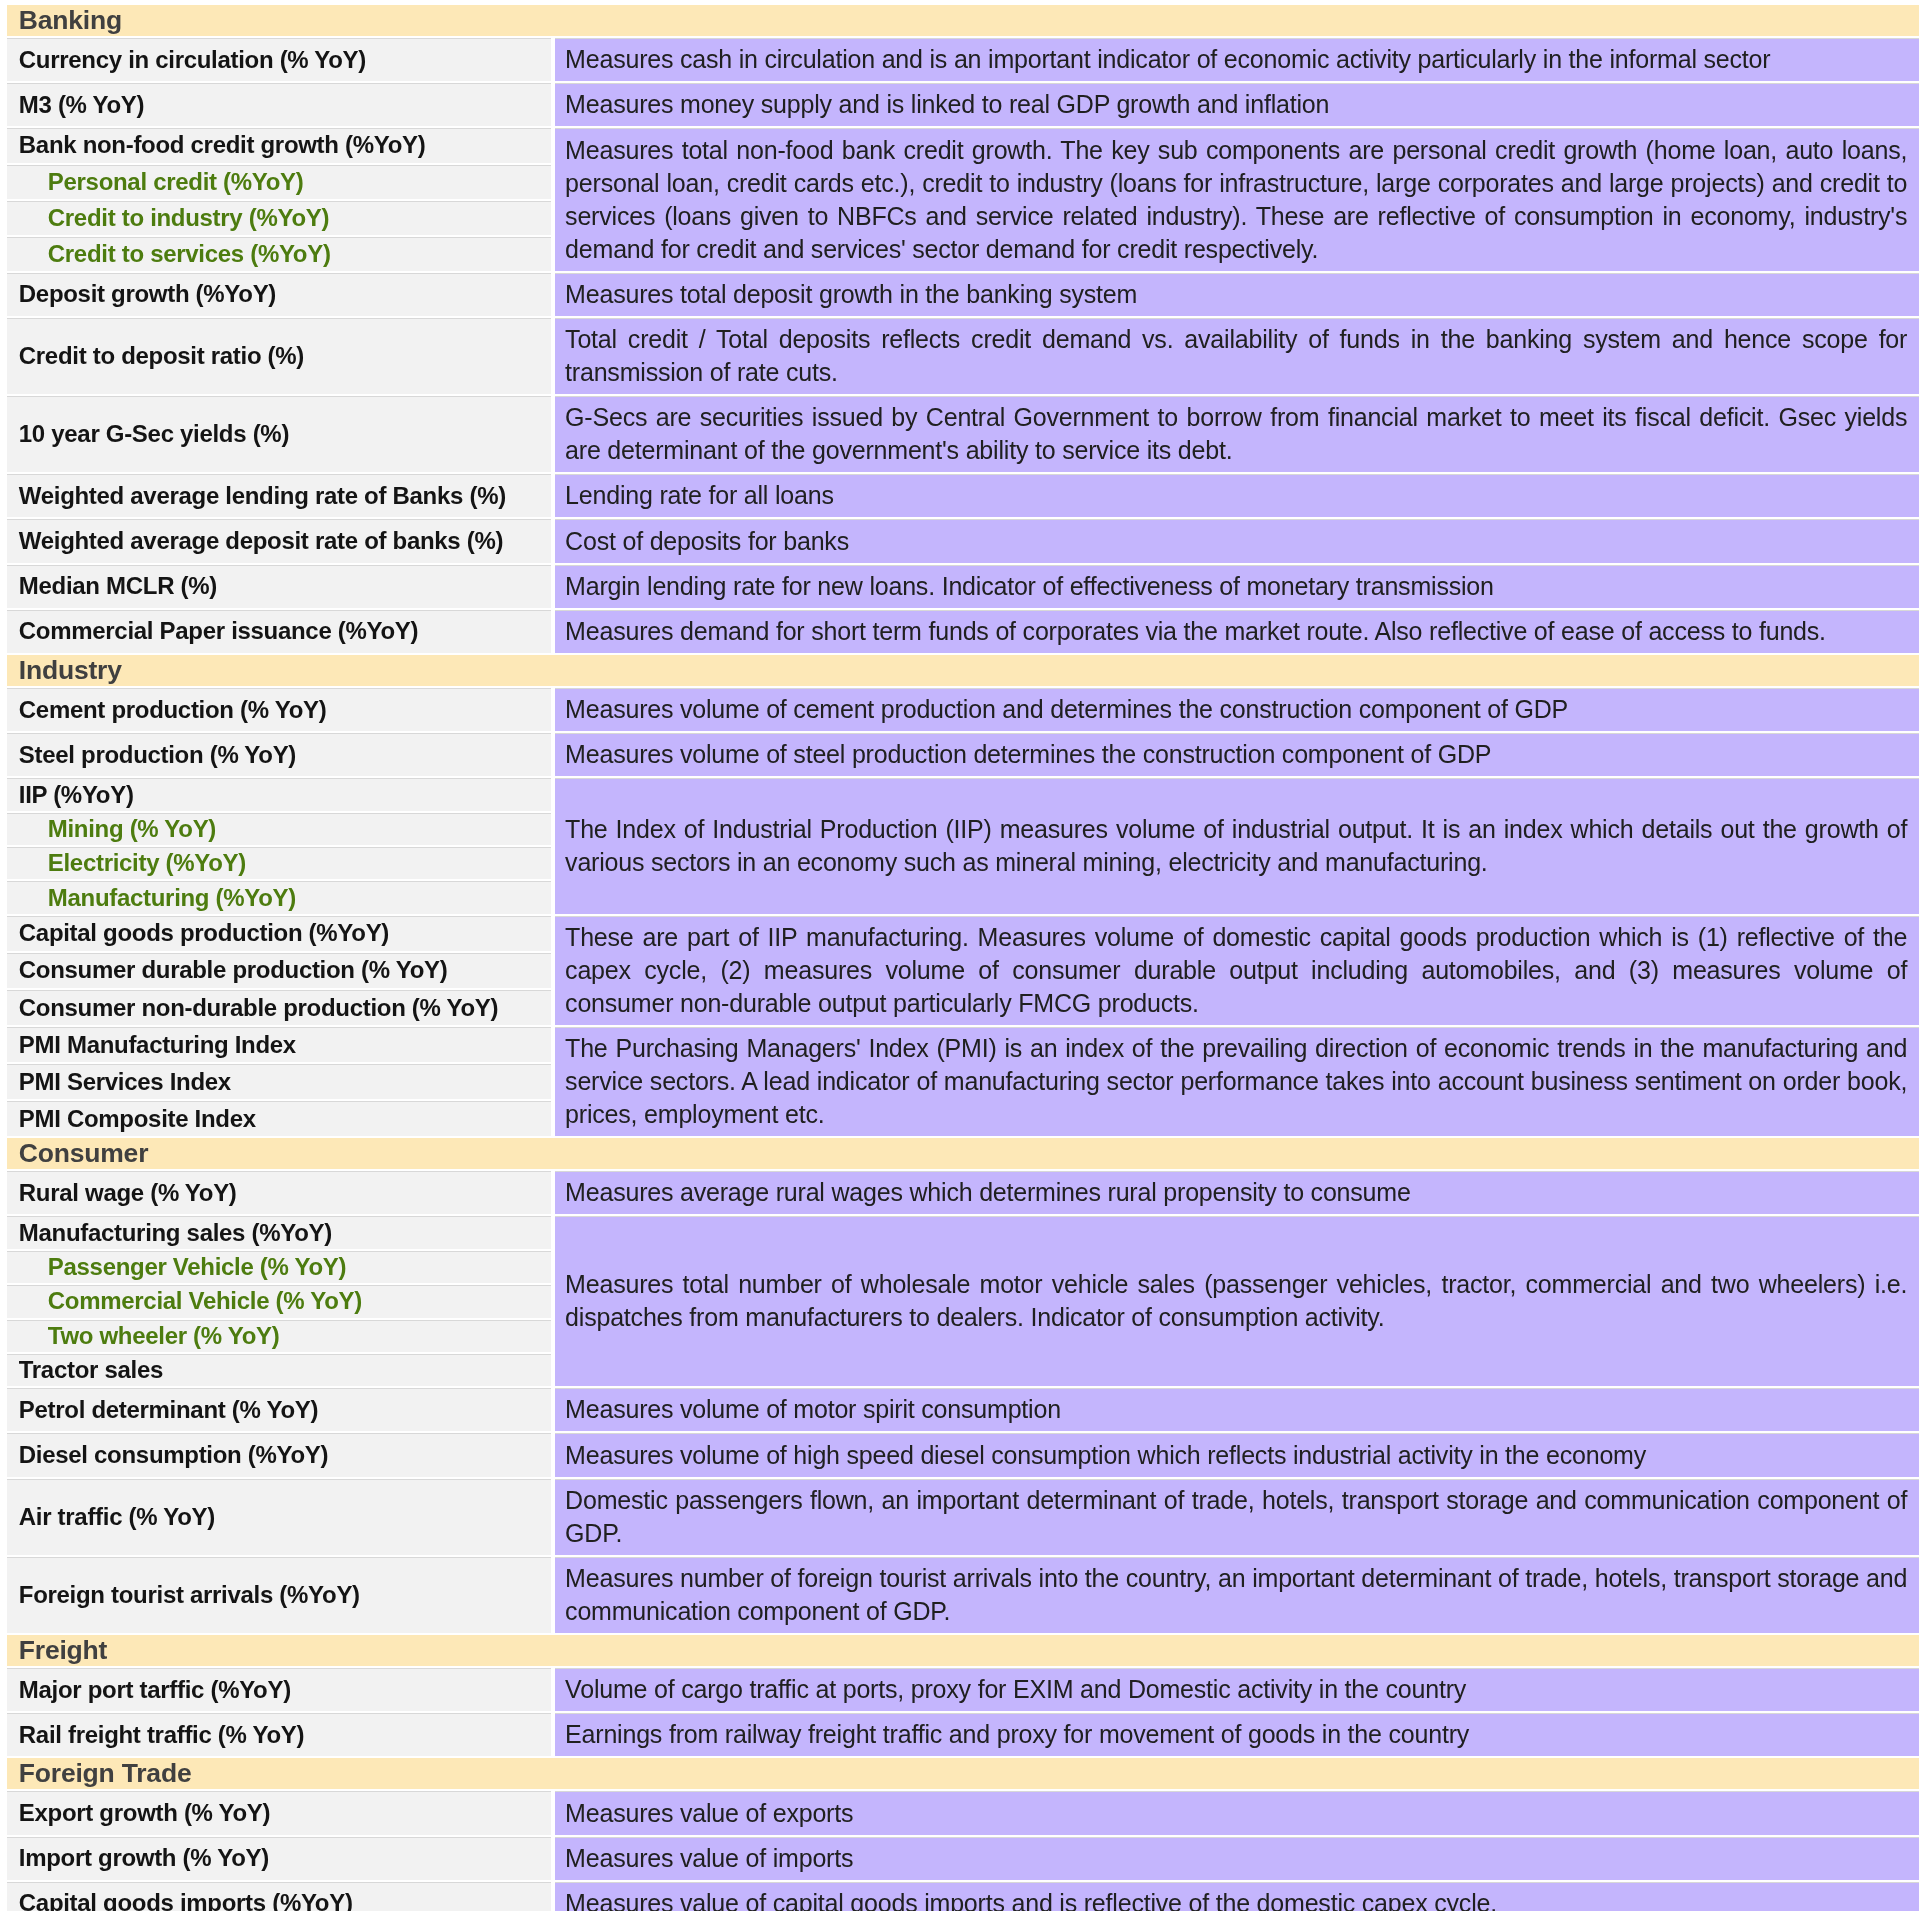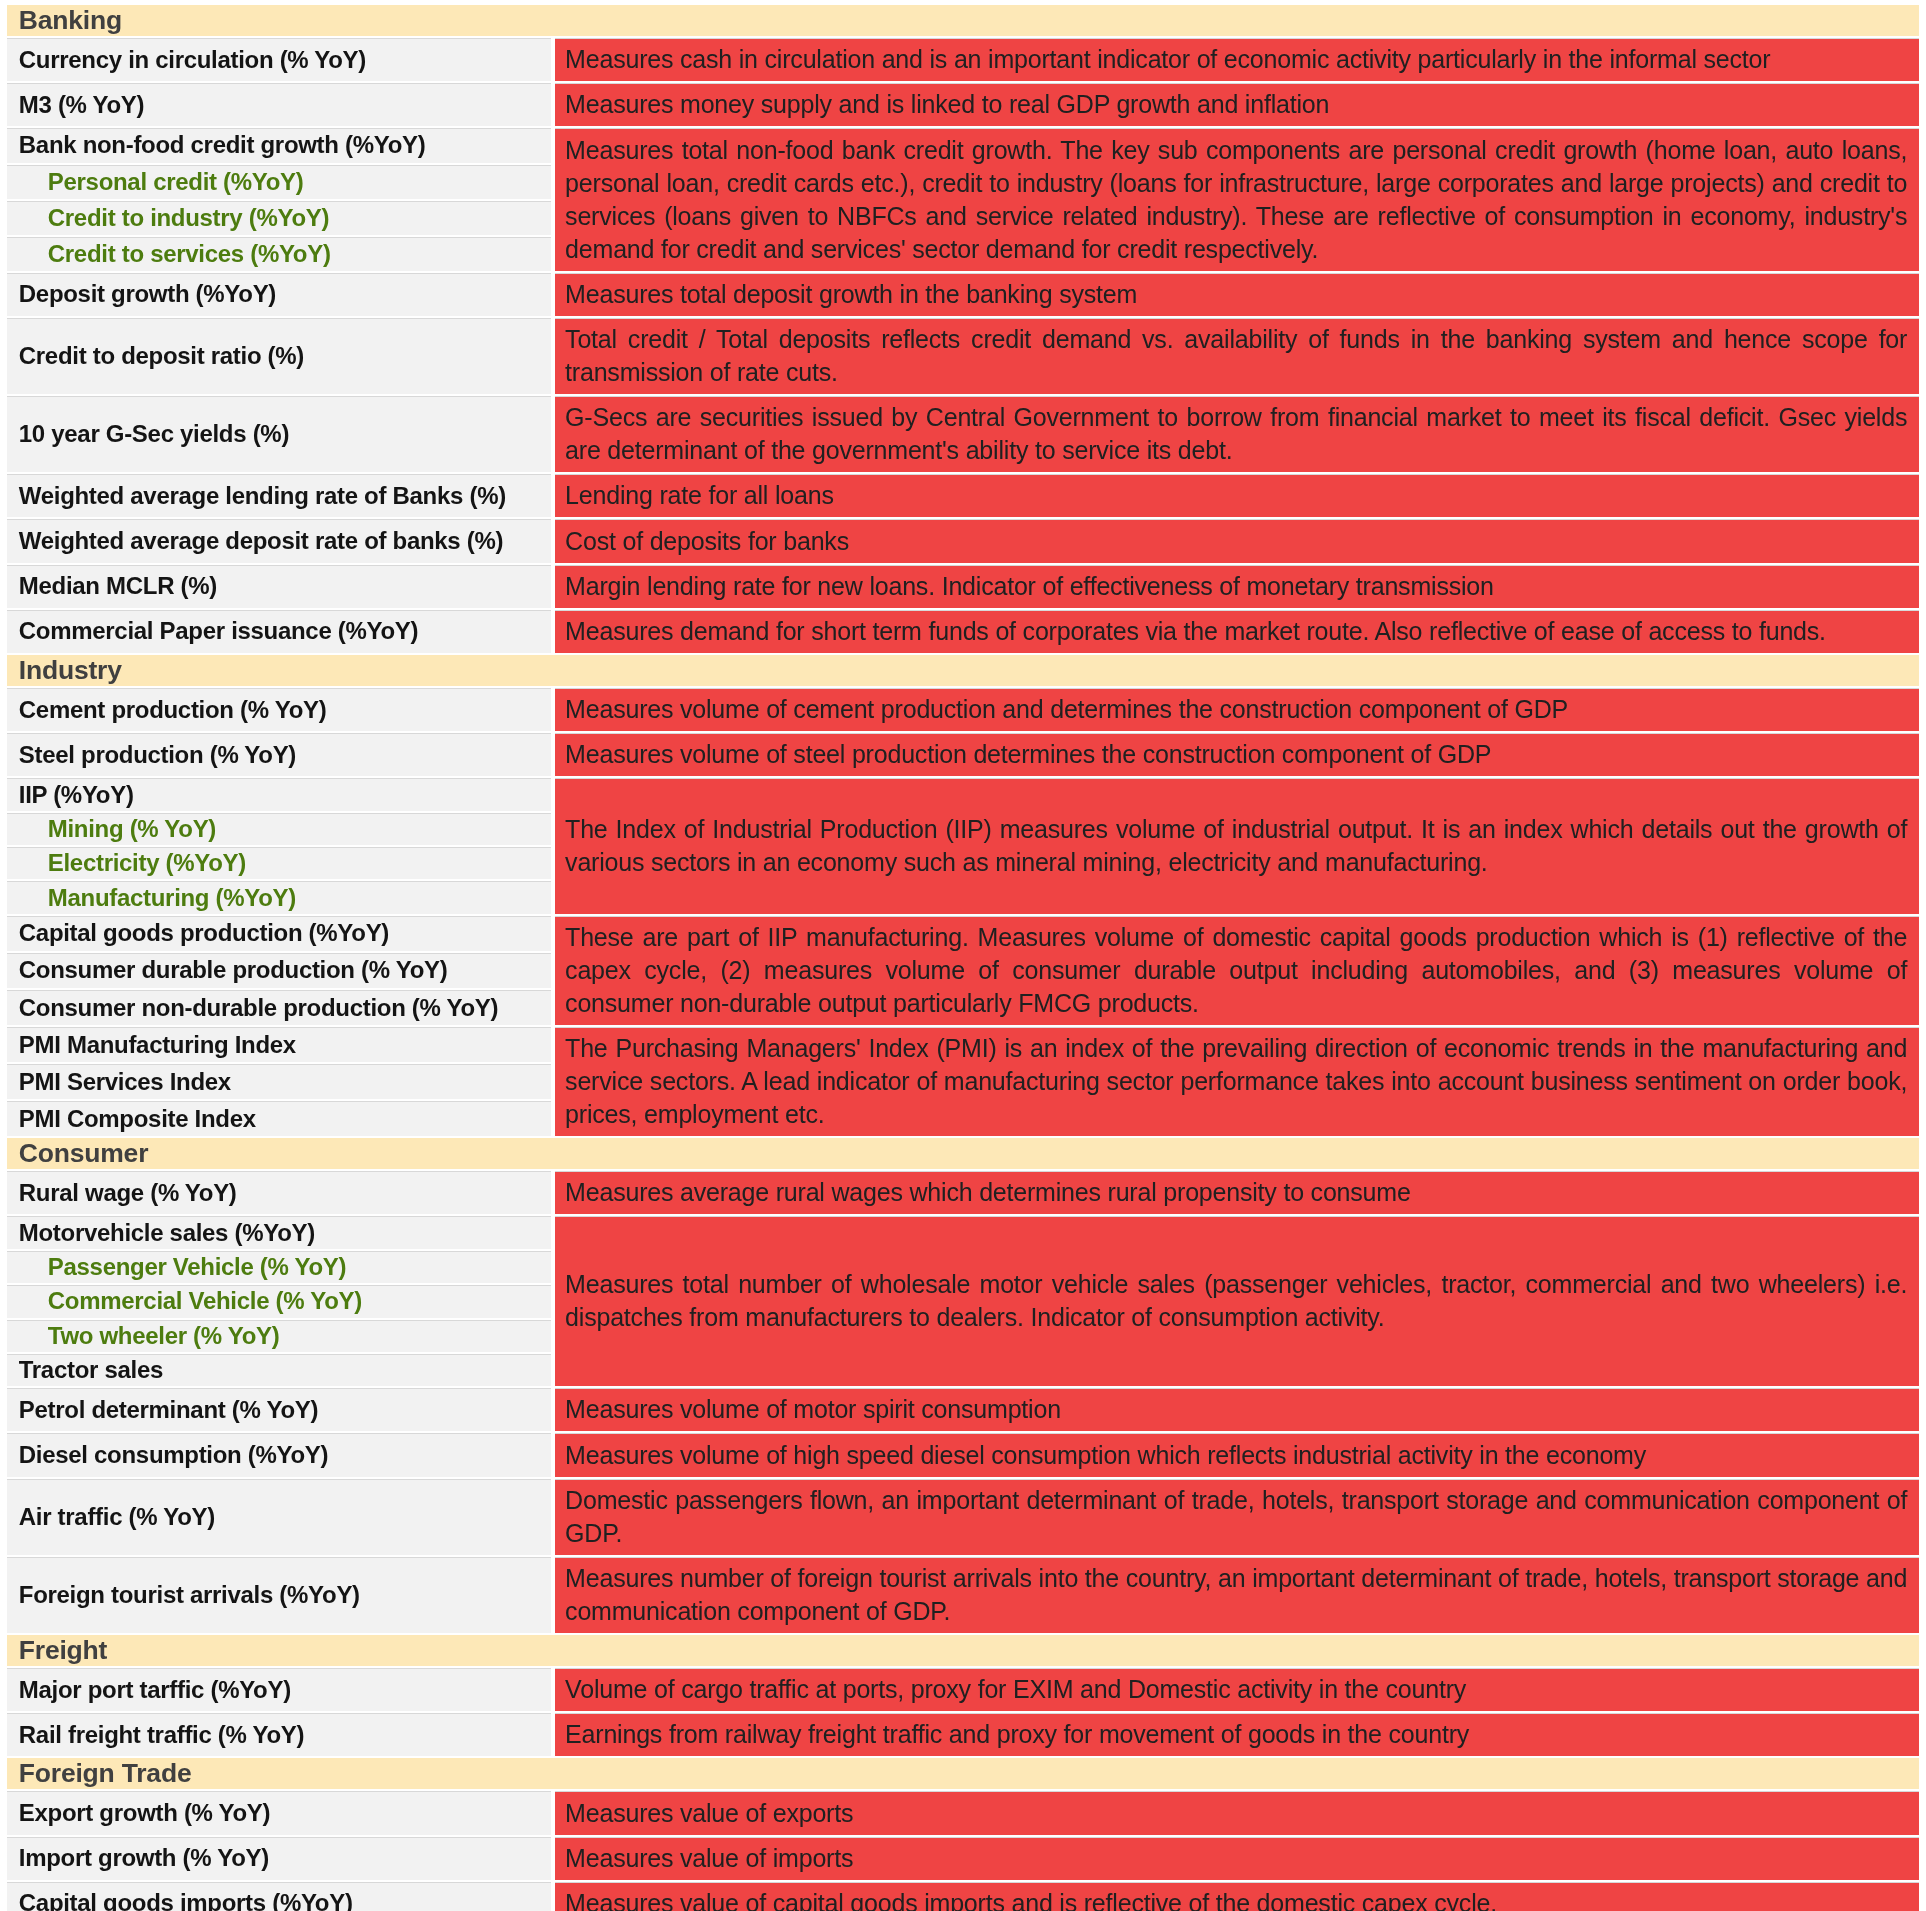--- a/index.html
+++ b/index.html
@@ -53,21 +53,21 @@
     color: #141414;
     box-shadow: 0 0.9px 0 #d8d8d8 inset;
   }
   .label-row.sub {
     font-weight: 700;
     padding-left: 41px;
     color: #4d7c0f;
   }
   .desc {
     flex: 1 1 auto;
-    background: #ef4444;
+    background: #c4b5fd;
     border-bottom: 2.6px solid #ffffff;
     display: flex;
     align-items: center;
     padding: 5.1px 12px 5.1px 10.3px;
     font-size: 25px;
     line-height: 33px;
     letter-spacing: -0.2px;
     text-align: justify;
     color: #202020;
     box-shadow: 0 0.9px 0 #d8d8d8 inset;
@@ -181,21 +181,21 @@
     </div>
     <div class="section-header">Consumer</div>
     <div class="group">
       <div class="labels">
         <div class="label-row">Rural wage  (% YoY)</div>
       </div>
       <div class="desc">Measures average rural wages which determines rural propensity to consume</div>
     </div>
     <div class="group">
       <div class="labels">
-        <div class="label-row">Motorvehicle sales (%YoY)</div>
+        <div class="label-row">Manufacturing sales (%YoY)</div>
         <div class="label-row sub">Passenger  Vehicle  (% YoY)</div>
         <div class="label-row sub">Commercial  Vehicle (% YoY)</div>
         <div class="label-row sub">Two wheeler (% YoY)</div>
         <div class="label-row">Tractor sales</div>
       </div>
       <div class="desc">Measures total number of wholesale motor vehicle sales (passenger vehicles, tractor, commercial and two wheelers) i.e. dispatches from manufacturers to dealers. Indicator of consumption activity.</div>
     </div>
     <div class="group">
       <div class="labels">
         <div class="label-row">Petrol determinant (% YoY)</div>

